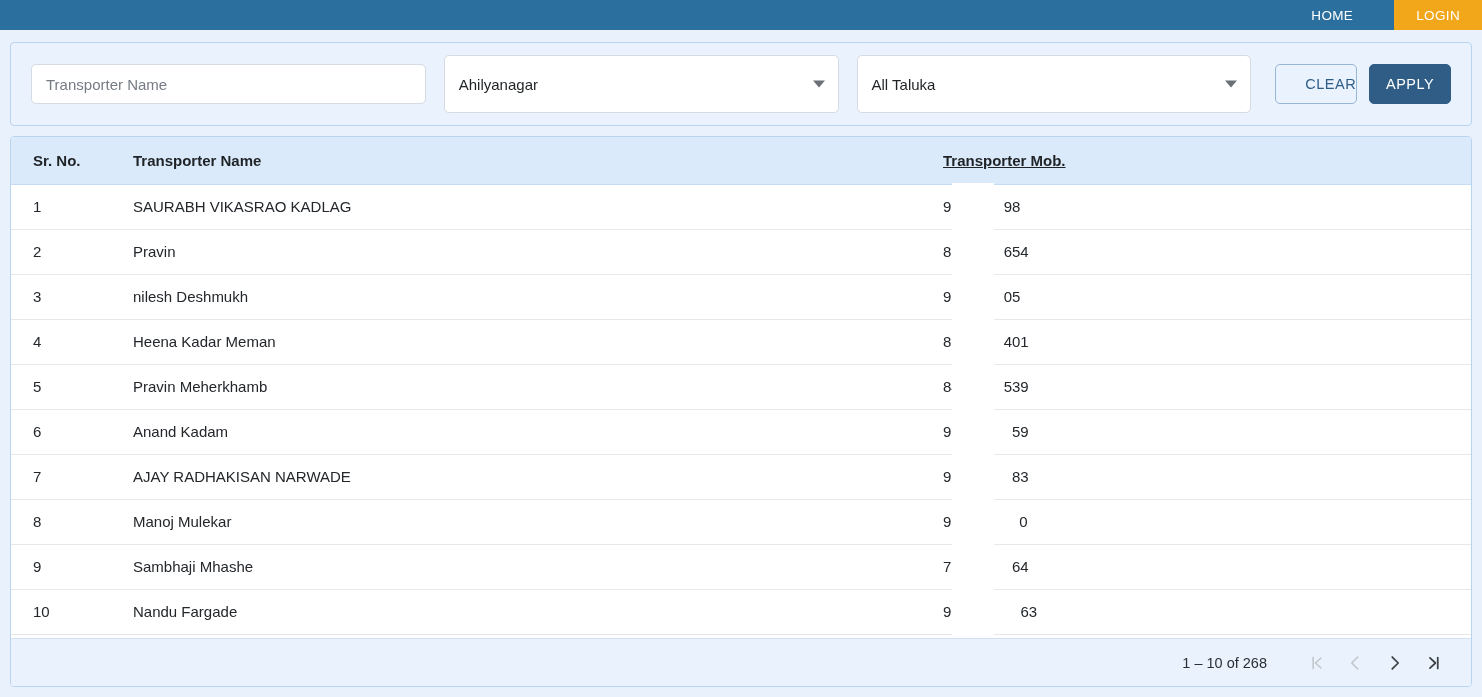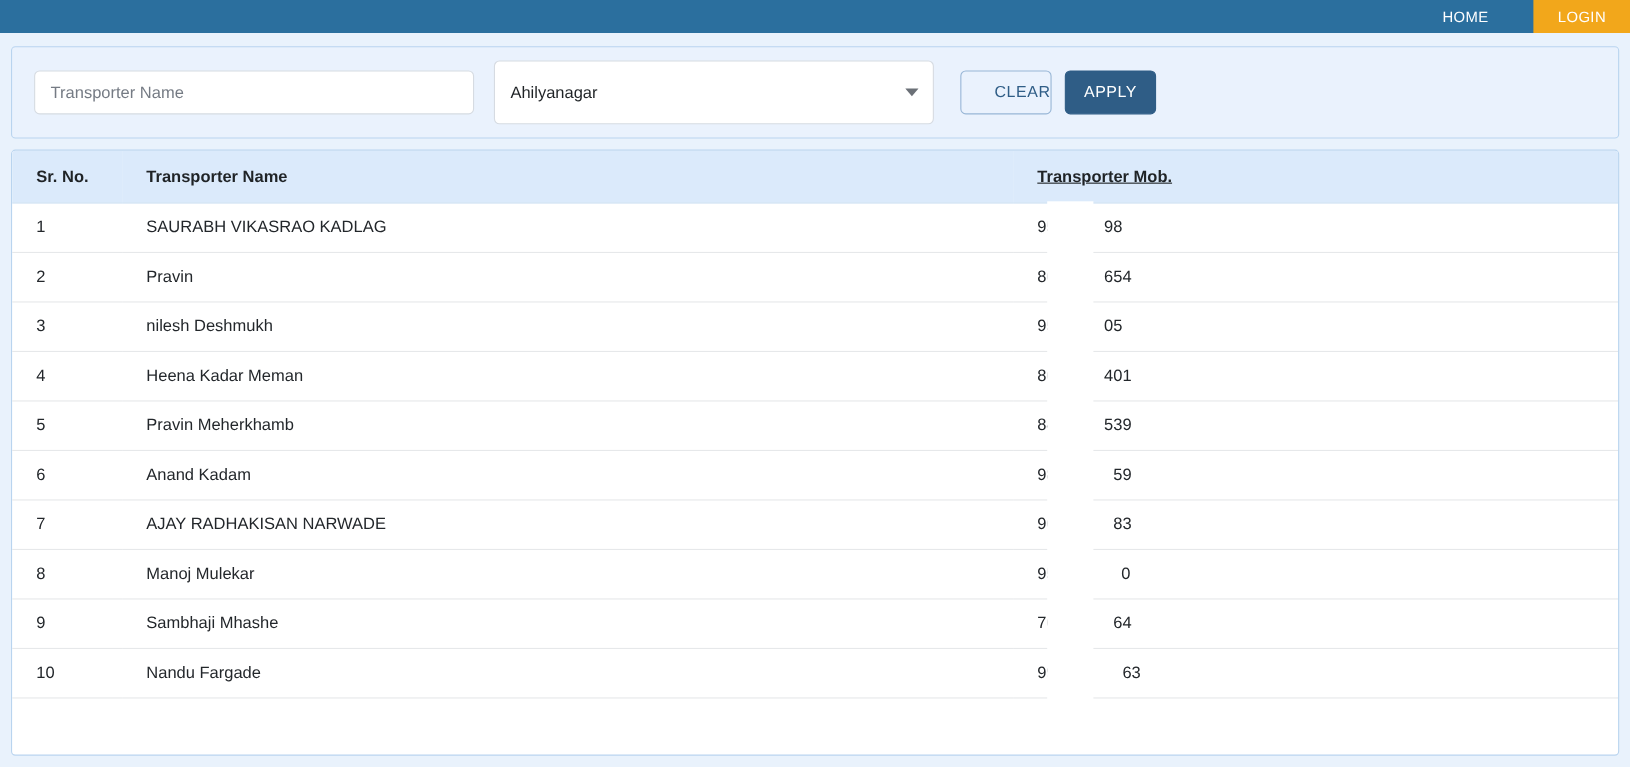--- a/index.html
+++ b/index.html
@@ -224,20 +224,24 @@
   </div>
 
   <div class="filter-panel">
     <input class="text-field" type="text" placeholder="Transporter Name" style="">
 
     <div class="select-box sel-district">
       <span>Ahilyanagar</span>
       <span class="caret"></span>
     </div>
 
+    <div class="select-box sel-taluka">
+      <span>All Taluka</span>
+      <span class="caret"></span>
+    </div>
 
     <div class="btn btn-clear">
       <span>CLEAR</span>
     </div>
     <div class="btn btn-apply">
       <span>APPLY</span>
     </div>
   </div>
 
   <div class="table-card">
@@ -296,17 +300,46 @@
             <td class="col-mob"><span>766</span><span style="display: inline-block; width: 44px;"></span><span>64</span></td>
           </tr>
           <tr>
             <td class="col-sr">10</td>
             <td class="col-name">Nandu Fargade</td>
             <td class="col-mob"><span>9975</span><span style="display: inline-block; width: 44px;"></span><span>63</span></td>
           </tr>
         </tbody>
     </table>
 
+    <div class="paginator">
+      <span class="range-label">1 – 10 of 268</span>
+
+      <div class="pg-btn disabled">
+        <svg width="22" height="22" viewBox="0 0 24 24">
+          <path d="M18.5 6.5 L12.5 12 L18.5 17.5" fill="none" stroke="#c2c6cb" stroke-width="1.7" stroke-linecap="round" stroke-linejoin="round"></path>
+          <path d="M10 6 L10 18" fill="none" stroke="#c2c6cb" stroke-width="1.7" stroke-linecap="round"></path>
+        </svg>
+      </div>
+
+      <div class="pg-btn disabled">
+        <svg width="22" height="22" viewBox="0 0 24 24">
+          <path d="M15 5.5 L8.5 12 L15 18.5" fill="none" stroke="#c2c6cb" stroke-width="1.7" stroke-linecap="round" stroke-linejoin="round"></path>
+        </svg>
+      </div>
+
+      <div class="pg-btn">
+        <svg width="22" height="22" viewBox="0 0 24 24">
+          <path d="M9 5.5 L15.5 12 L9 18.5" fill="none" stroke="#3c4043" stroke-width="1.9" stroke-linecap="round" stroke-linejoin="round"></path>
+        </svg>
+      </div>
+
+      <div class="pg-btn">
+        <svg width="22" height="22" viewBox="0 0 24 24">
+          <path d="M6.5 6.5 L12.5 12 L6.5 17.5" fill="none" stroke="#3c4043" stroke-width="1.9" stroke-linecap="round" stroke-linejoin="round"></path>
+          <path d="M15 6 L15 18" fill="none" stroke="#3c4043" stroke-width="1.9" stroke-linecap="round"></path>
+        </svg>
+      </div>
+    </div>
   </div>
 
   <div class="redaction"></div>
 
 </div>
 
 </body></html>

